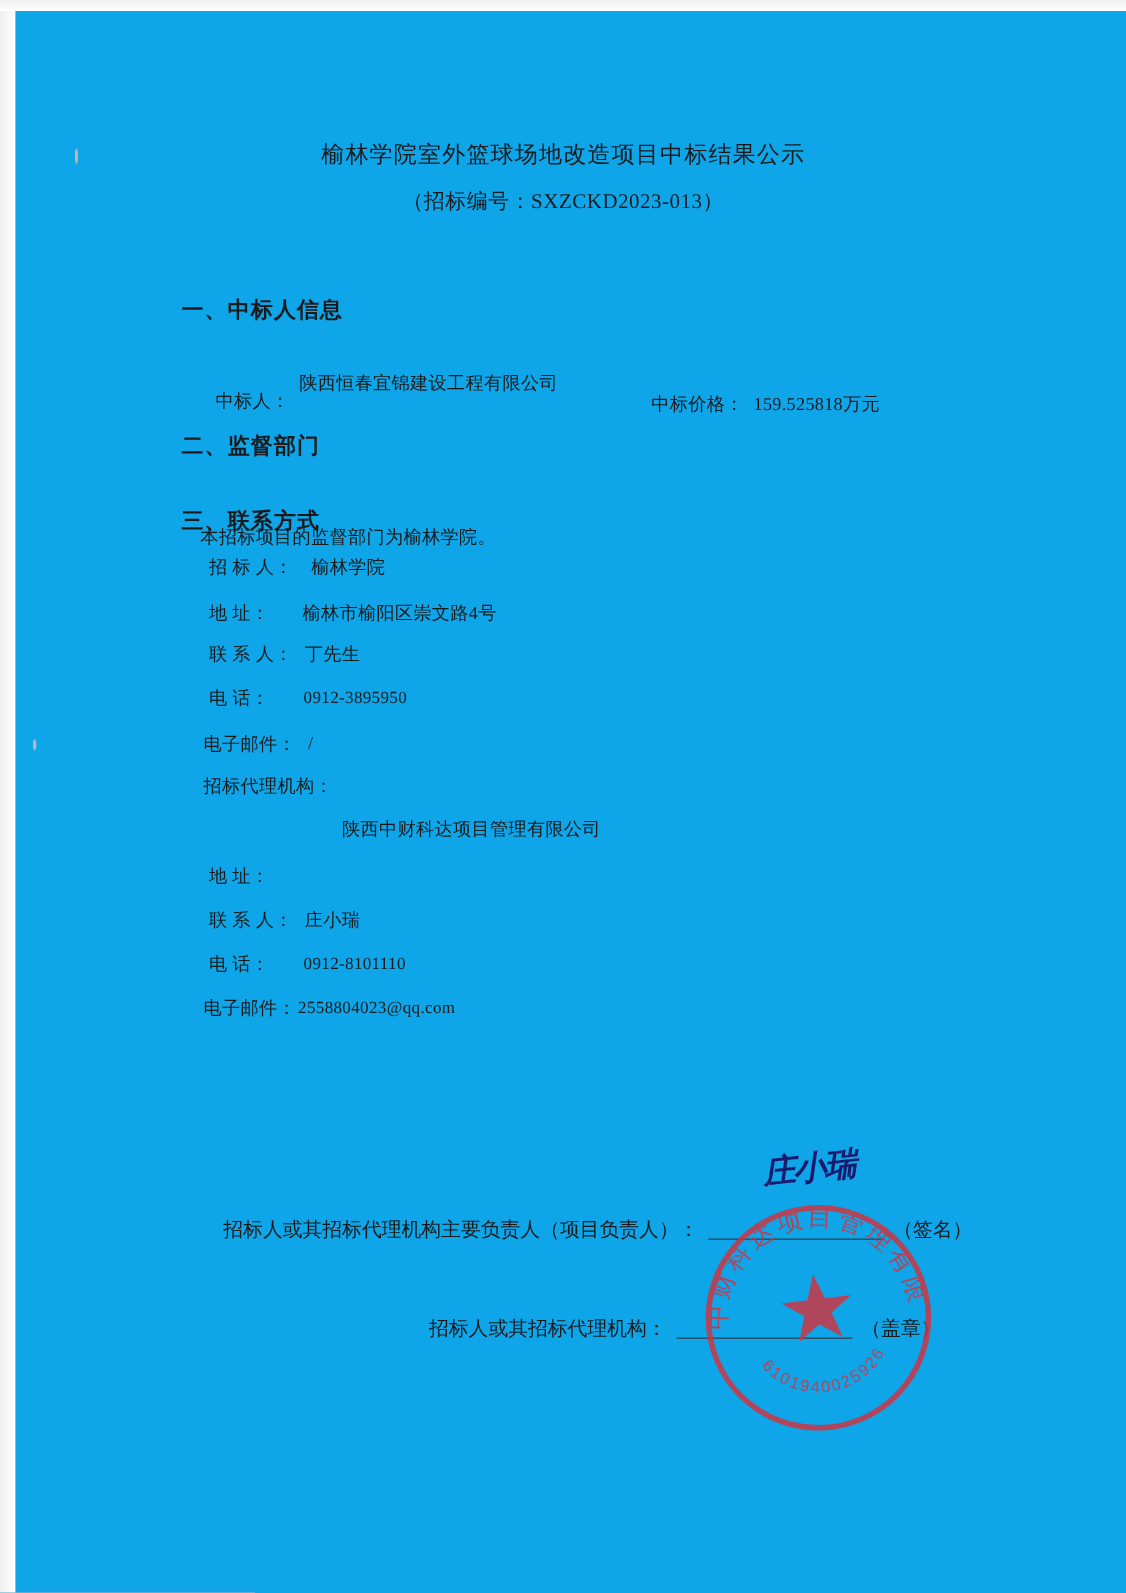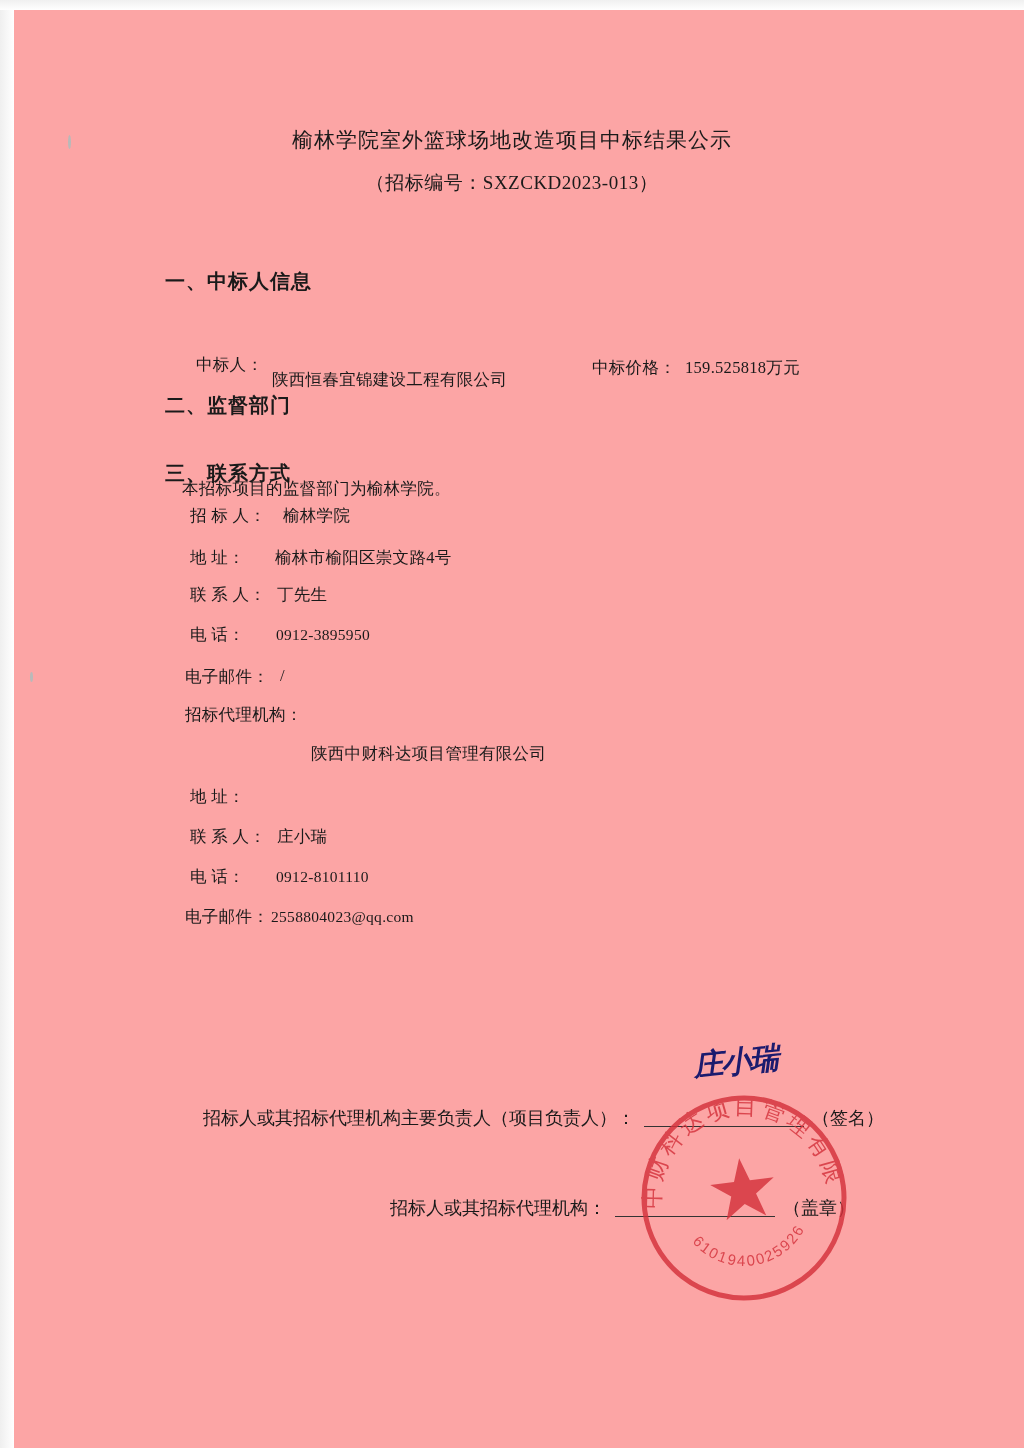--- a/index.html
+++ b/index.html
@@ -4,21 +4,21 @@
 <style>
   html, body {
     margin: 0;
     padding: 0;
     background: #c9c9c9;
   }
   .page {
     position: relative;
     width: 1024px;
     height: 1448px;
-    background: #fca5a5;
+    background: #0ea5e9;
     overflow: hidden;
     font-family: "Liberation Serif", "DejaVu Serif", serif;
     color: #1a1a1a;
   }
   
   .scan-edge-left {
     position: absolute;
     left: 0; top: 0;
     width: 14px; height: 100%;
     background: linear-gradient(to right, #efefef, #ffffff);
@@ -131,21 +131,21 @@
   <div class="speck" style="left:30px; top:672px; width:3px; height:10px;"></div>
 
   <div class="doc">
 
     <div class="title">榆林学院室外篮球场地改造项目中标结果公示</div>
     <div class="subtitle">（招标编号：SXZCKD2023-013）</div>
 
     <div class="sec-head" style="top:268px;">一、中标人信息</div>
 
     <div class="line" style="left:196px; top:354px;text-align:center;">中标人：</div>
-    <div class="line" style="left:272px; top:369px;text-align:center;">陕西恒春宜锦建设工程有限公司</div>
+    <div class="line" style="left:272px; top:338px;text-align:center;">陕西恒春宜锦建设工程有限公司</div>
     <div class="line" style="left:592px; top:357px;">中标价格：</div>
     <div class="line" style="left:685px; top:357px;">159.525818万元</div>
 
     <div class="sec-head" style="top:392px;">二、监督部门</div>
     <div class="line" style="left:182px; top:430px;margin-top:48px;">本招标项目的监督部门为榆林学院。</div>
 
     <div class="sec-head" style="top:460px;">三、联系方式</div>
 
     <div class="line" style="left:190px; top:505px;">招  标  人：</div>
     <div class="line" style="left:283px; top:505px;">榆林学院</div>

